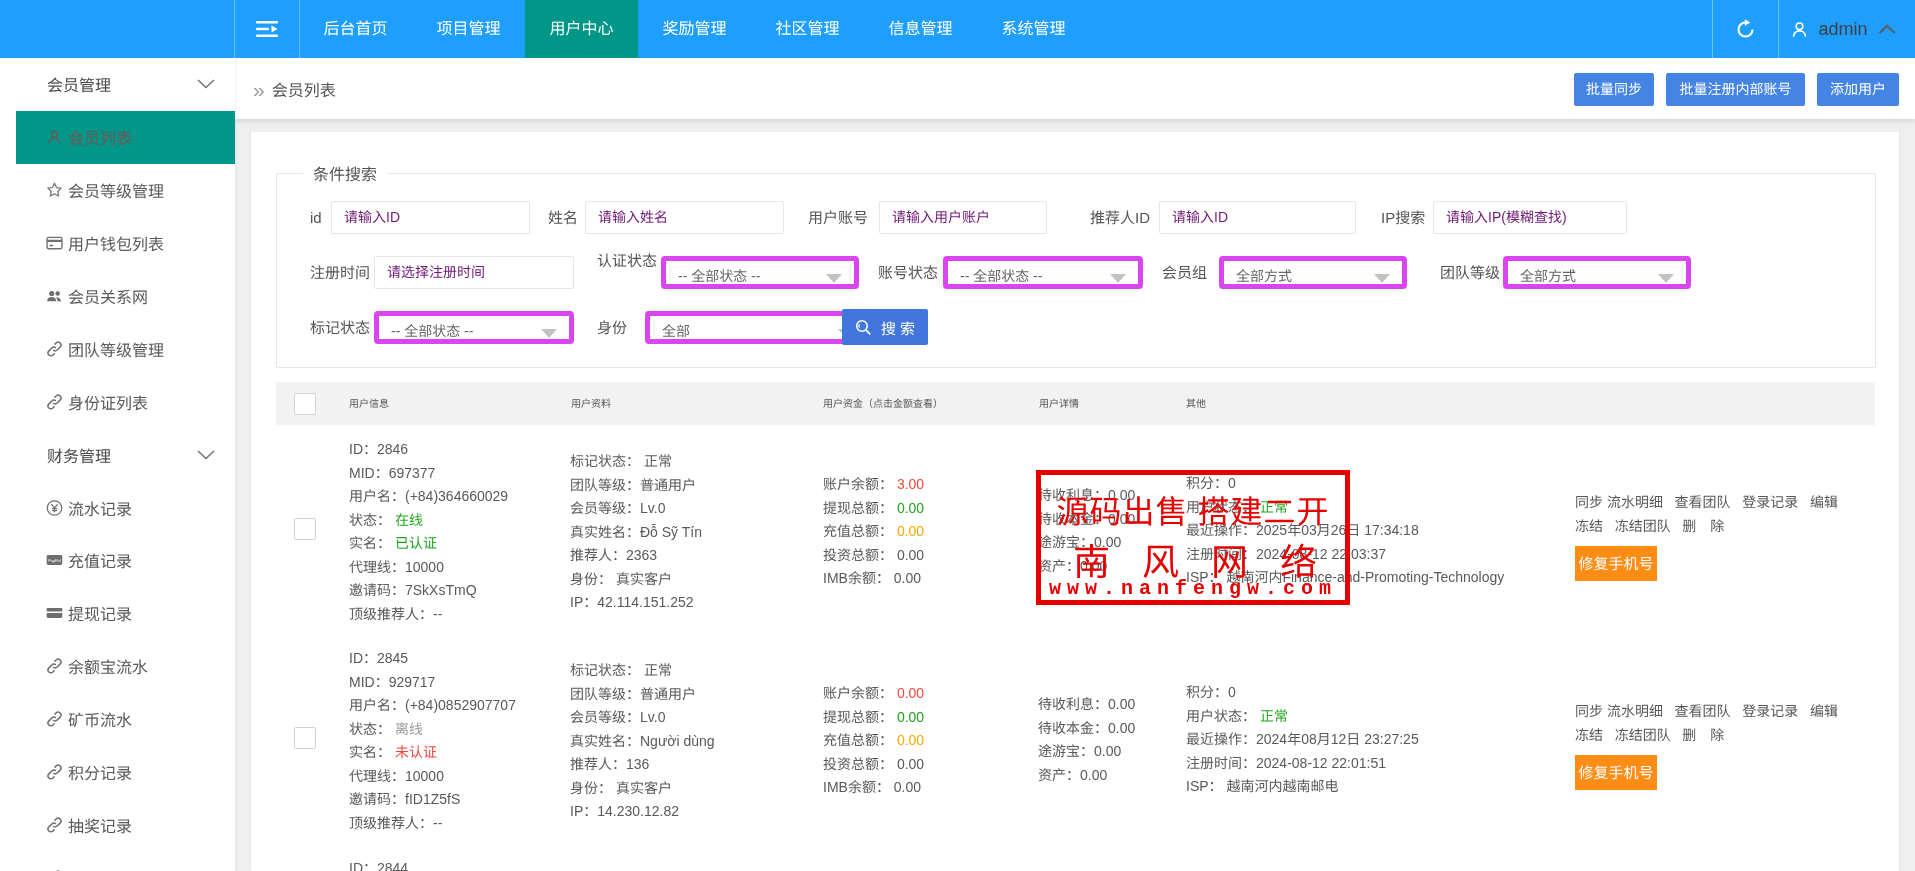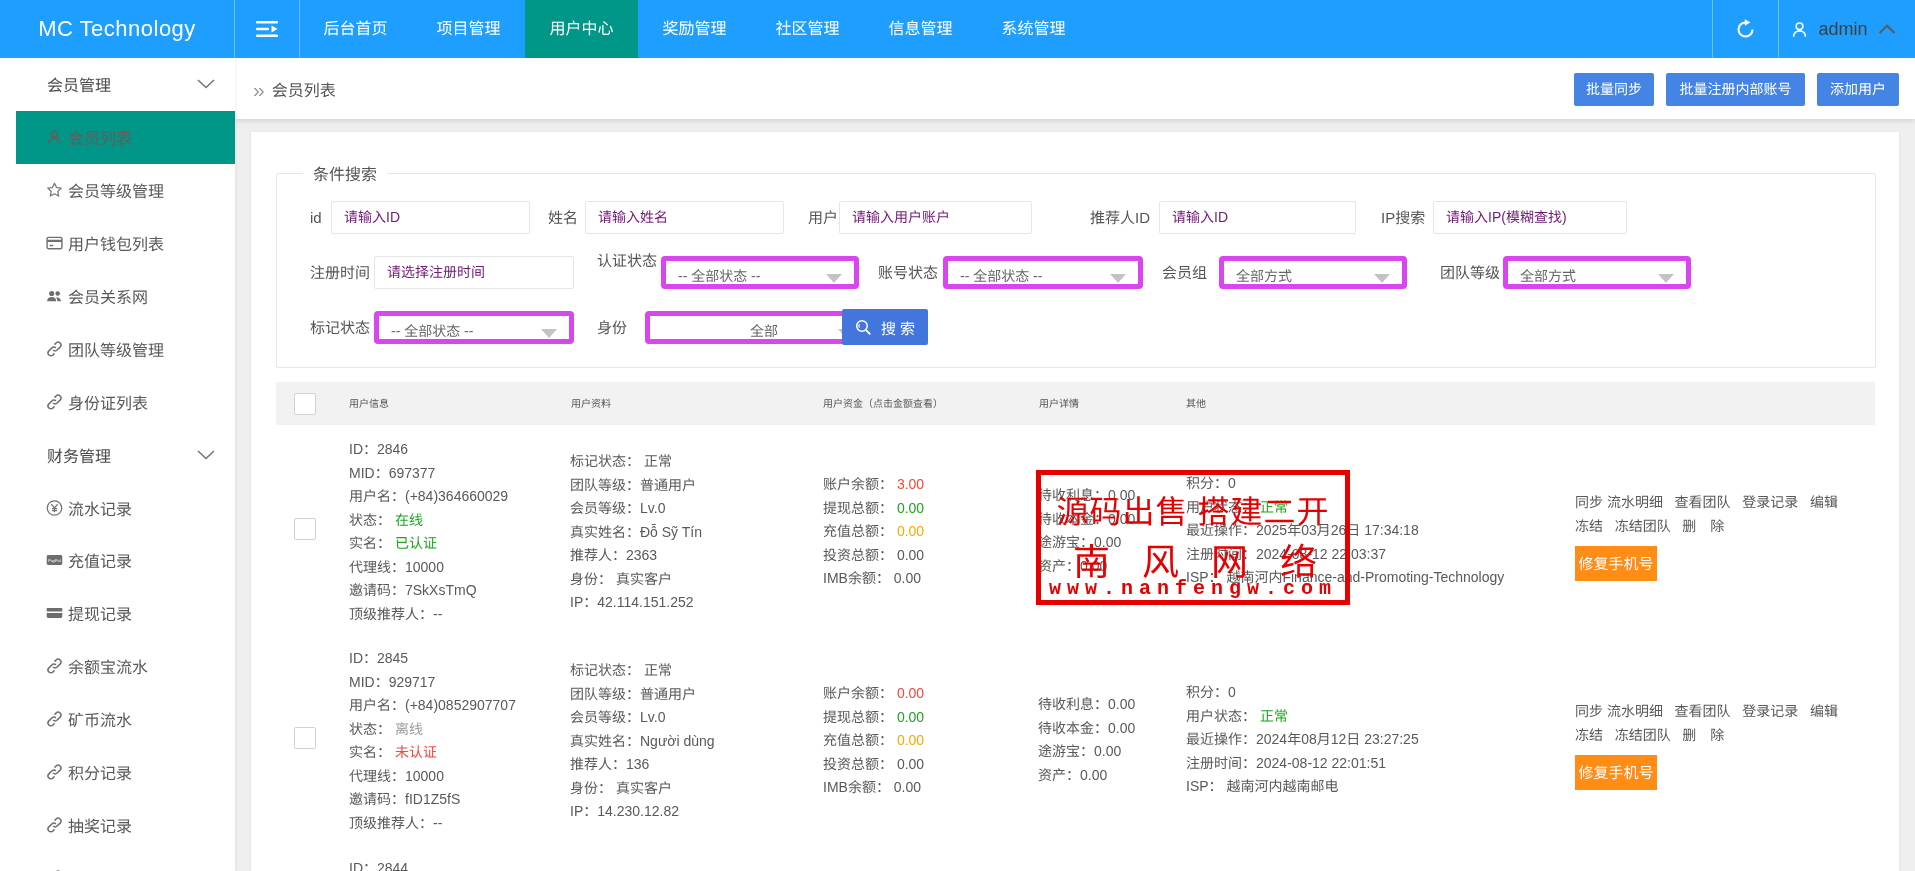--- a/index.html
+++ b/index.html
@@ -50,21 +50,20 @@
 
 .wm{position:absolute;left:1036px;top:470px;width:314px;height:135px;border:5px solid #e60000;z-index:40;color:#e60000;}
 .wm .l1{position:absolute;left:0;top:11px;width:100%;text-align:center;font-family:"Liberation Serif",serif;font-weight:200;font-size:32px;letter-spacing:1px;white-space:nowrap;}
 .wm .l2{position:absolute;left:0;top:57px;width:100%;text-align:center;font-family:"Liberation Serif",serif;font-weight:200;font-size:37px;letter-spacing:32px;text-indent:32px;white-space:nowrap;}
 .wm .l3{position:absolute;left:0;top:102px;width:100%;text-align:center;font-family:"Liberation Mono",monospace;font-weight:bold;font-size:20px;letter-spacing:6px;white-space:nowrap;}
 </style>
 </head>
 <body>
 
 <div class="nav">
-  <div class="logo">MC Technology</div>
   <div class="vsep" style="left:234px;"></div>
   <div class="vsep" style="left:299px;"></div>
   <div class="right-ico" style="left:234px;width:65px;">
     <svg width="24" height="20" viewBox="0 0 24 20">
         <g fill="#fff">
           <rect x="1" y="2" width="22" height="2.6" rx="1"></rect>
           <rect x="1" y="8.7" width="13" height="2.6" rx="1"></rect>
           <path d="M16.5 6.5 l6 3.5 -6 3.5 z"></path>
           <rect x="1" y="15.4" width="22" height="2.6" rx="1"></rect>
         </g>
@@ -223,41 +222,41 @@
 <div class="card">
 
   <div class="fs">
       <div class="legend">条件搜索</div>
     </div>
   <div class="flabel" style="left:59px;top:69px;">id</div>
   <div class="finput" style="left:80px;top:69px;width:199px;">请输入ID</div>
   <div class="flabel" style="left:297px;top:69px;">姓名</div>
   <div class="finput" style="left:334px;top:69px;width:199px;">请输入姓名</div>
   <div class="flabel" style="left:557px;top:69px;">用户账号</div>
-  <div class="finput" style="left:588px;top:69px;width:193px;">请输入用户账户</div>
+  <div class="finput" style="left:628px;top:69px;width:168px;">请输入用户账户</div>
   <div class="flabel" style="left:839px;top:69px;">推荐人ID</div>
   <div class="finput" style="left:908px;top:69px;width:197px;">请输入ID</div>
   <div class="flabel" style="left:1130px;top:69px;">IP搜索</div>
   <div class="finput" style="left:1182px;top:69px;width:194px;">请输入IP(模糊查找)</div>
 
   <div class="flabel" style="left:59px;top:124px;">注册时间</div>
   <div class="finput" style="left:123px;top:124px;width:200px;">请选择注册时间</div>
   <div class="flabel" style="left:346px;top:112px;">认证状态</div>
   <div class="fselect" style="left:410px;top:124px;width:198px;">-- 全部状态 --<i class="car"></i></div>
   <div class="flabel" style="left:627px;top:124px;">账号状态</div>
   <div class="fselect" style="left:692px;top:124px;width:200px;">-- 全部状态 --<i class="car"></i></div>
   <div class="flabel" style="left:911px;top:124px;">会员组</div>
   <div class="fselect" style="left:968px;top:124px;width:188px;">全部方式<i class="car"></i></div>
   <div class="flabel" style="left:1189px;top:124px;">团队等级</div>
   <div class="fselect" style="left:1252px;top:124px;width:188px;">全部方式<i class="car"></i></div>
 
   <div class="flabel" style="left:59px;top:179px;">标记状态</div>
   <div class="fselect" style="left:123px;top:179px;width:200px;">-- 全部状态 --<i class="car"></i></div>
   <div class="flabel" style="left:346px;top:179px;">身份</div>
-  <div class="fselect" style="left:394px;top:179px;width:226px;text-align:center;">全部<i class="car"></i></div>
+  <div class="fselect" style="left:394px;top:179px;width:226px;">全部<i class="car"></i></div>
   <div class="sbtn">
     <svg width="17" height="17" viewBox="0 0 20 20" fill="none" stroke="#fff" stroke-width="1.8" style="margin-right:9px;">
         <circle cx="8.2" cy="8.2" r="6.2"></circle>
         <path d="M13 13 L18 18" stroke-width="2.2"></path>
         <path d="M5.2 6.2 a3.6 3.6 0 0 0 0 4" stroke-width="1.4"></path>
       </svg>
     搜 索
   </div>
 
   <div class="thead">

